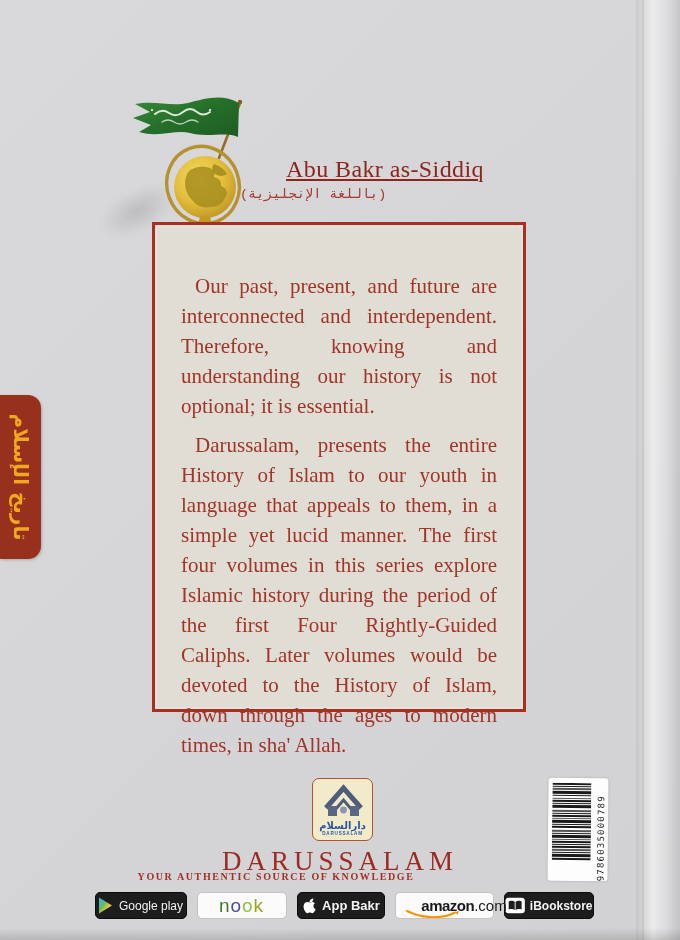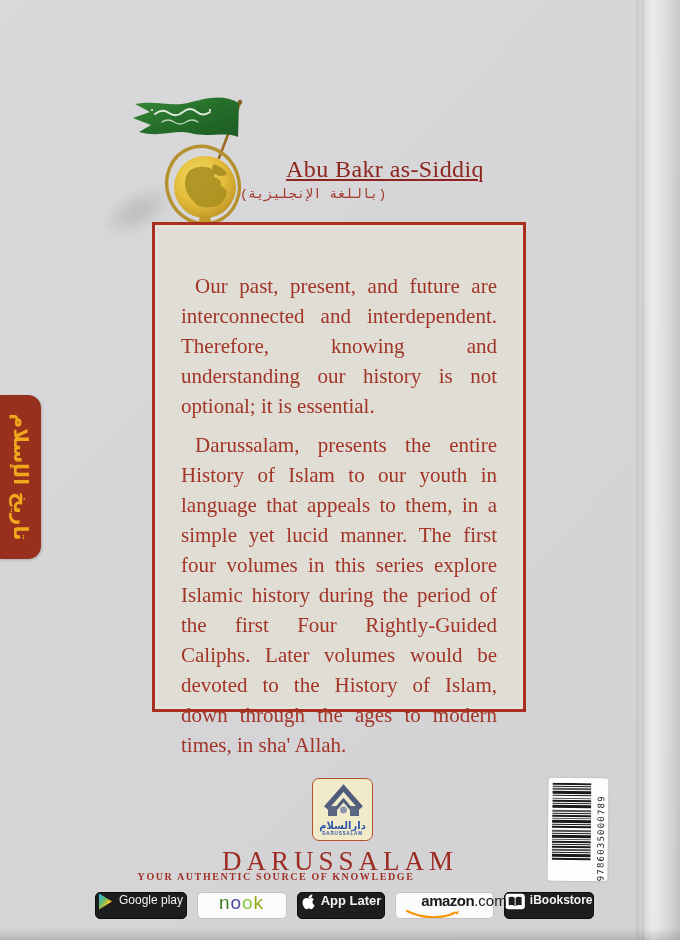--- a/index.html
+++ b/index.html
@@ -43,21 +43,21 @@
     color:#2b55a8;line-height:11px;}
   .emblem-caption{position:relative;font-family:"Liberation Sans",sans-serif;font-size:4.6px;
     font-weight:bold;color:#2b55a8;letter-spacing:0.8px;margin-bottom:3px;line-height:6px;}
   .pub-name{position:absolute;left:0;top:846px;width:680px;text-align:center;
     font-size:27px;color:#9c2b22;letter-spacing:5px;font-weight:normal;}
   .pub-tagline{position:absolute;left:0;top:871px;width:552px;text-align:center;
     font-size:10px;color:#a03026;letter-spacing:1.6px;font-weight:bold;}
   
   .stores-row{position:absolute;left:0;top:892px;width:688px;display:flex;justify-content:center;
     align-items:center;gap:10px;}
-  .badge{height:27px;border-radius:5px;display:flex;justify-content:center;
+  .badge{height:27px;border-radius:5px;display:flex;align-items:center;justify-content:center;
     gap:6px;font-family:"Liberation Sans",sans-serif;box-sizing:border-box;}
   .badge.dark{background:#1d1d1d;color:#f3f3f3;border:1px solid #0c0c0c;}
   .badge.light{background:#fbfbfb;color:#1a1a1a;border:1px solid #c3c3c3;}
   .badge-gp{width:92px;font-size:12px;}
   .badge-nook{width:90px;}
   .nook-word{font-family:"Liberation Sans",sans-serif;font-size:19px;font-weight:normal;letter-spacing:1px;line-height:19px;}
   .badge-as{width:88px;font-size:13px;font-weight:bold;}
   .badge-amz{width:99px;position:relative;}
   .amz-text{font-size:15px;line-height:15px;}
   .amz-bold{font-weight:bold;letter-spacing:-0.5px;margin-left:40px;}
@@ -170,21 +170,21 @@
 
     <div class="badge light badge-nook">
       <span class="nook-word"><span style="color: rgb(63, 125, 40);">n</span><span style="color: rgb(79, 76, 158);">o</span><span style="color: rgb(139, 197, 63);">o</span><span style="color: rgb(154, 167, 27);">k</span></span>
     </div>
 
     <div class="badge dark badge-as">
       <svg width="15" height="18" viewBox="0 0 17 20">
         <path fill="#ffffff" d="M10.5 3.2 C11.3 2.2 12.8 1.4 14 1.4 C14.1 2.7 13.6 3.9 12.9 4.8 C12.1 5.7 10.8 6.4 9.6 6.3 C9.4 5.1 10 3.9 10.5 3.2 Z
           M14.1 10 C14.1 8.1 15.7 7.1 15.8 7 C14.9 5.7 13.4 5.5 12.9 5.4 C11.6 5.3 10.5 6.2 9.8 6.2 C9.1 6.2 8.1 5.5 7 5.5 C5.6 5.5 4.3 6.3 3.6 7.6 C2.1 10.1 3.2 13.9 4.6 16 C5.3 17 6.2 18.2 7.3 18.1 C8.3 18.1 8.7 17.4 10 17.4 C11.3 17.4 11.6 18.1 12.8 18.1 C13.9 18.1 14.7 17 15.4 16 C16.2 14.8 16.5 13.7 16.6 13.6 C16.5 13.6 14.2 12.7 14.1 10 Z"></path>
       </svg>
-      <span>App Later</span>
+      <span>App Bakr</span>
     </div>
 
     <div class="badge light badge-amz">
       <span class="amz-text"><b class="amz-bold">amazon</b><span>.com</span></span>
       <svg class="amz-smile" width="58" height="8" viewBox="0 0 58 8">
         <path d="M2 1 C 18 9, 38 9, 50 2.5" fill="none" stroke="#f79500" stroke-width="2" stroke-linecap="round"></path>
         <path d="M50 2.5 l 4 -1.8 l -1.5 4 Z" fill="#f79500"></path>
       </svg>
     </div>
 

